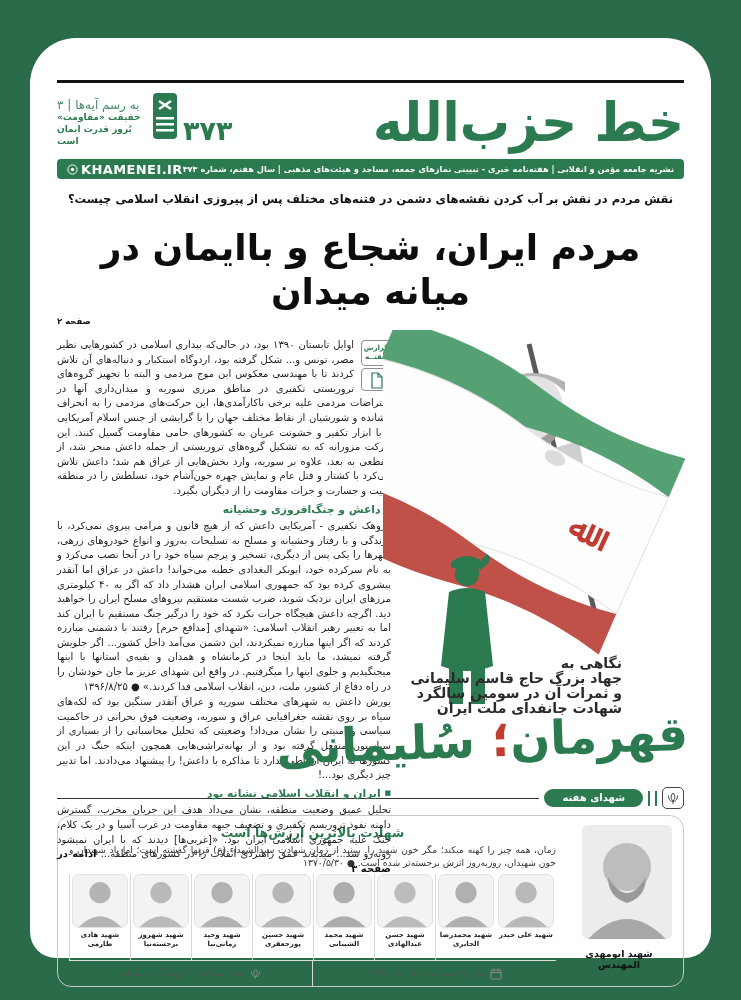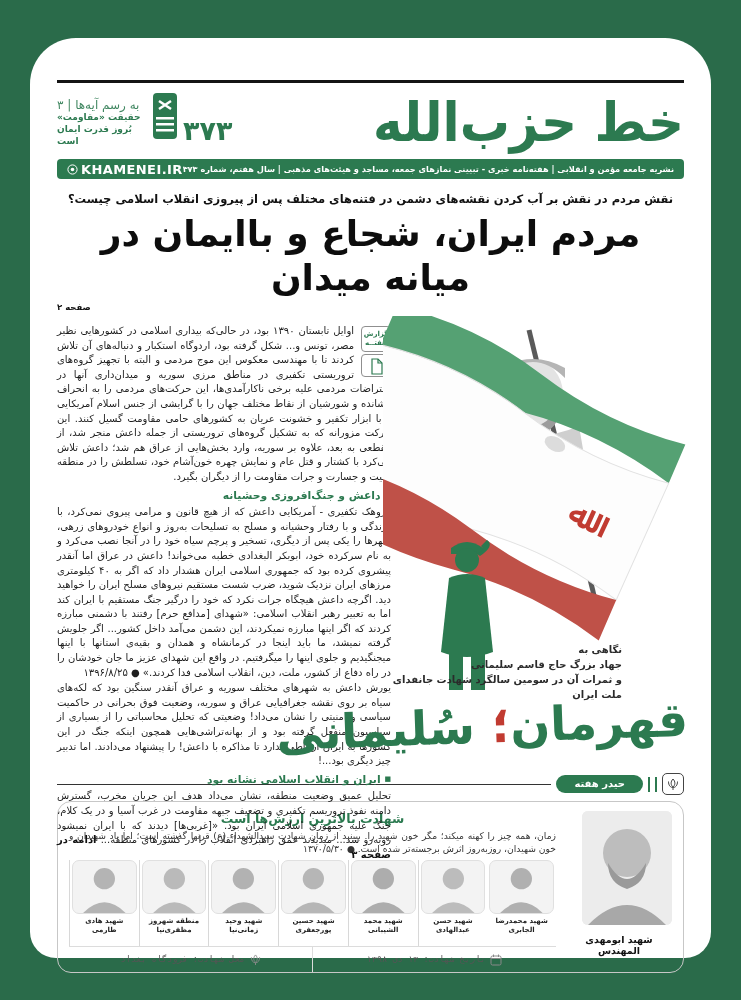--- a/index.html
+++ b/index.html
@@ -31,21 +31,21 @@
 
   .infobar{
     margin-top:4px;background:#2c7a50;color:#fff;border-radius:4px;height:20px;
     display:flex;align-items:center;padding:0 10px;font-size:8.2px;font-weight:600;
   }
   .infobar-main{flex:1;white-space:nowrap;overflow:hidden;}
   .infobar-site{display:flex;align-items:center;gap:3px;direction:ltr;font-size:13px;letter-spacing:.4px;font-weight:bold;}
 
   
   .kicker{text-align:center;font-size:11.5px;font-weight:700;margin-top:13px;color:#111;}
-  .headline{text-align:center;font-size:36px;font-weight:900;letter-spacing:-1px;margin-top:6px;line-height:44px;color:#0d0d0d;}
+  .headline{text-align:center;font-size:36px;font-weight:900;letter-spacing:-1px;margin-top:20px;line-height:44px;color:#0d0d0d;}
   .pageref{font-size:8.5px;font-weight:bold;text-align:left;margin-top:2px;color:#111;}
 
   
   .main{position:relative;height:450px;margin-top:4px;}
   .article{
     position:absolute;left:0;top:8px;width:334px;
     font-size:10px;line-height:14.6px;text-align:justify;color:#1e1e1e;
   }
   .article p{margin:0 0 1px;}
   .weekly-tag{float:right;width:30px;margin:2px 0 4px 7px;text-align:center;}
@@ -54,21 +54,21 @@
     line-height:9px;padding:3px 0;
   }
   .weekly-tag .d{border:1px solid #8f8f8f;border-radius:4px;margin-top:2px;padding:3px 0 1px;}
   .subhead{color:#2c7a50;font-weight:bold;font-size:10.8px;margin:3px 0 2px;}
   .subhead .sq{font-size:7px;vertical-align:2px;}
   .continued{font-weight:bold;color:#111;}
 
   .illustration{position:absolute;right:-4px;top:0;width:305px;height:450px;}
   .flag-caption{
     position:absolute;top:326px;right:66px;text-align:right;
-    font-size:10px;font-weight:600;color:#2b2b2b;line-height:15px;
+    font-size:14px;font-weight:600;color:#2b2b2b;line-height:15px;
   }
   .hero{
     position:absolute;top:381px;right:0;left:-6px;text-align:center;white-space:nowrap;
     font-size:47px;font-weight:900;color:#2c7a50;transform:rotate(-2deg);letter-spacing:-2px;
   }
   .hero .sep{color:#c13b31;}
 
   
   .badge-row{display:flex;align-items:center;gap:5px;margin-top:8px;height:20px;}
   .tulip-box{width:20px;height:20px;border:1px solid #444;border-radius:5px;display:flex;align-items:center;justify-content:center;}
@@ -209,21 +209,21 @@
 
     <div class="badge-row">
       <div class="tulip-box">
         <svg width="12" height="13" viewBox="0 0 12 13">
           <path d="M6 1 C3.5 3.5 3.5 7 6 9 C8.5 7 8.5 3.5 6 1 Z" fill="none" stroke="#444" stroke-width="1"></path>
           <path d="M1.5 3.5 C1.5 7.5 3.5 9.5 6 9.5 C8.5 9.5 10.5 7.5 10.5 3.5" fill="none" stroke="#444" stroke-width="1"></path>
           <path d="M6 9.5 V12" stroke="#444" stroke-width="1"></path>
         </svg>
       </div>
       <div class="dbl-bars"></div>
-      <div class="pill">حیدر هفته</div>
+      <div class="pill">شهدای هفته</div>
       <div class="badge-line"></div>
     </div>
 
     <div class="martyr-box">
       <div class="featured">
         <div class="bigphoto">
           <svg width="90" height="114" viewBox="0 0 90 114">
             <rect width="90" height="114" fill="#ececec"></rect>
             <circle cx="45" cy="42" r="24" fill="#bdbdbd"></circle>
             <path d="M26 52 Q45 84 64 52 Q64 72 45 78 Q26 72 26 52 Z" fill="#9a9a9a"></path>
@@ -232,20 +232,29 @@
         </div>
         <div class="bigname">شهید ابومهدی المهندس</div>
       </div>
       <div class="box-main">
         <div class="box-title">شهادت بالاترین ارزش‌ها است</div>
         <div class="box-quote">زمان، همه چیز را کهنه میکند؛ مگر خون شهید را. ببینید از زمان شهادت سیدالشهداء (ع) قرنها گذشته است؛ اما یاد شهیدان و خون شهیدان، روزبه‌روز اثرش برجسته‌تر شده است. ● ۱۳۷۰/۵/۳۰</div>
         <div class="photo-row">
           <div class="mcell">
             <div class="mphoto">
                 <svg width="100%" height="52" viewBox="0 0 40 44" preserveAspectRatio="xMidYMax meet">
+                  <circle cx="20" cy="15" r="9" fill="#b9b9b9"></circle>
+                  <path d="M2 44 Q20 26 38 44 Z" fill="#b9b9b9"></path>
+                </svg>
+              </div>
+            <div class="mname">شهید علی حیدر</div>
+          </div>
+          <div class="mcell">
+            <div class="mphoto">
+                <svg width="100%" height="52" viewBox="0 0 40 44" preserveAspectRatio="xMidYMax meet">
                   <circle cx="20" cy="15" r="9" fill="#b0b0b0"></circle>
                   <path d="M2 44 Q20 26 38 44 Z" fill="#b0b0b0"></path>
                 </svg>
               </div>
             <div class="mname">شهید محمدرضا الجابری</div>
           </div>
           <div class="mcell">
             <div class="mphoto">
                 <svg width="100%" height="52" viewBox="0 0 40 44" preserveAspectRatio="xMidYMax meet">
                   <circle cx="20" cy="15" r="9" fill="#bcbcbc"></circle>
@@ -281,21 +290,21 @@
               </div>
             <div class="mname">شهید وحید زمانی‌نیا</div>
           </div>
           <div class="mcell">
             <div class="mphoto">
                 <svg width="100%" height="52" viewBox="0 0 40 44" preserveAspectRatio="xMidYMax meet">
                   <circle cx="20" cy="15" r="9" fill="#bababa"></circle>
                   <path d="M2 44 Q20 26 38 44 Z" fill="#bababa"></path>
                 </svg>
               </div>
-            <div class="mname">منطقه شهروز مظفری‌نیا</div>
+            <div class="mname">شهید شهروز برجسته‌نیا</div>
           </div>
           <div class="mcell">
             <div class="mphoto">
                 <svg width="100%" height="52" viewBox="0 0 40 44" preserveAspectRatio="xMidYMax meet">
                   <circle cx="20" cy="15" r="9" fill="#b4b4b4"></circle>
                   <path d="M2 44 Q20 26 38 44 Z" fill="#b4b4b4"></path>
                 </svg>
               </div>
             <div class="mname">شهید هادی طارمی</div>
           </div>

